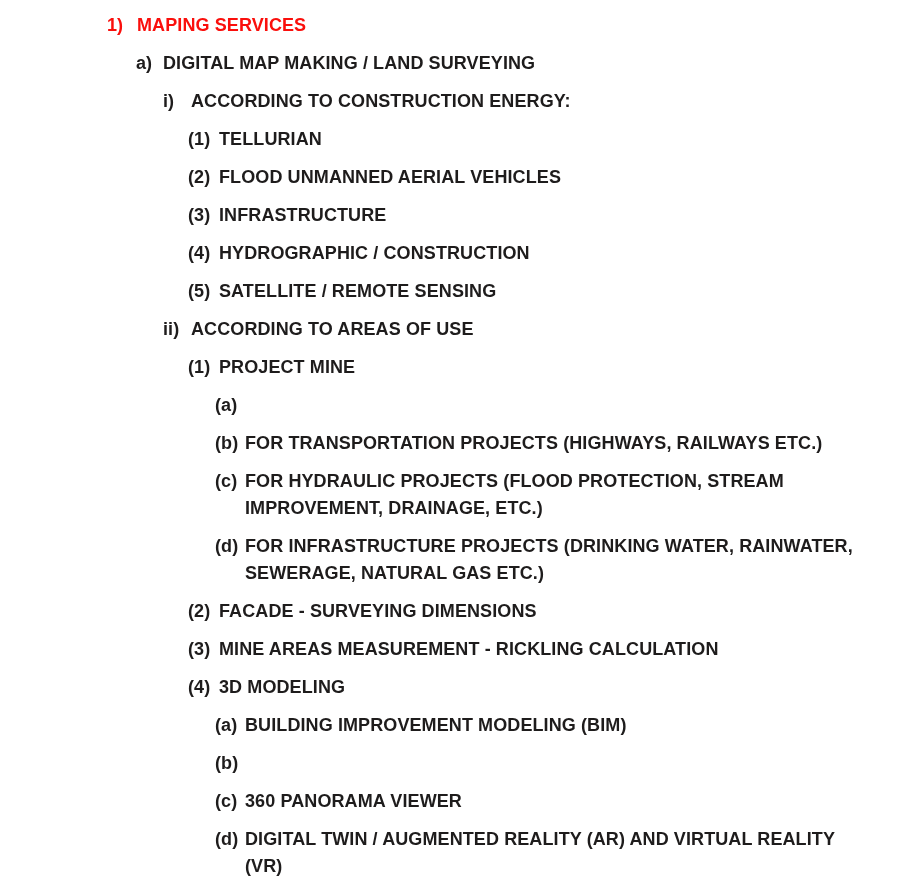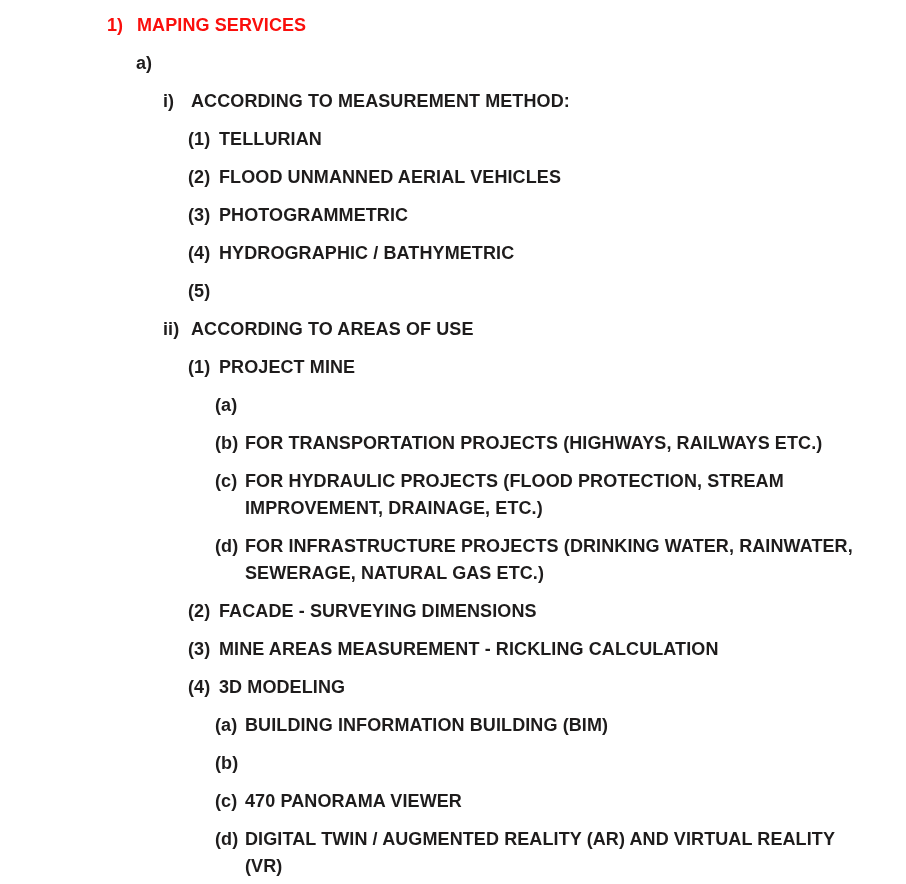--- a/index.html
+++ b/index.html
@@ -50,49 +50,51 @@
 
 <div class="outline">
 
   <div class="row lvl0 red">
     <span class="lbl">1)</span>
     <span class="txt">MAPING SERVICES</span>
   </div>
 
   <div class="row lvl1">
     <span class="lbl">a)</span>
+    <span class="txt">DIGITAL MAP MAKING / LAND SURVEYING</span>
   </div>
 
   <div class="row lvl2">
     <span class="lbl">i)</span>
-    <span class="txt">ACCORDING TO MEASUREMENT METHOD:</span>
+    <span class="txt">ACCORDING TO CONSTRUCTION ENERGY:</span>
   </div>
 
   <div class="row lvl3">
     <span class="lbl">(1)</span>
     <span class="txt">TELLURIAN</span>
   </div>
 
   <div class="row lvl3">
     <span class="lbl">(2)</span>
     <span class="txt">FLOOD UNMANNED AERIAL VEHICLES</span>
   </div>
 
   <div class="row lvl3">
     <span class="lbl">(3)</span>
-    <span class="txt">PHOTOGRAMMETRIC</span>
+    <span class="txt">INFRASTRUCTURE</span>
   </div>
 
   <div class="row lvl3">
     <span class="lbl">(4)</span>
-    <span class="txt">HYDROGRAPHIC / BATHYMETRIC</span>
+    <span class="txt">HYDROGRAPHIC / CONSTRUCTION</span>
   </div>
 
   <div class="row lvl3">
     <span class="lbl">(5)</span>
+    <span class="txt">SATELLITE / REMOTE SENSING</span>
   </div>
 
   <div class="row lvl2">
     <span class="lbl">ii)</span>
     <span class="txt">ACCORDING TO AREAS OF USE</span>
   </div>
 
   <div class="row lvl3">
     <span class="lbl">(1)</span>
     <span class="txt">PROJECT MINE</span>
@@ -129,30 +131,30 @@
     <span class="txt">MINE AREAS MEASUREMENT - RICKLING CALCULATION</span>
   </div>
 
   <div class="row lvl3">
     <span class="lbl">(4)</span>
     <span class="txt">3D MODELING</span>
   </div>
 
   <div class="row lvl4">
     <span class="lbl">(a)</span>
-    <span class="txt">BUILDING INFORMATION BUILDING (BIM)</span>
+    <span class="txt">BUILDING IMPROVEMENT MODELING (BIM)</span>
   </div>
 
   <div class="row lvl4">
     <span class="lbl">(b)</span>
   </div>
 
   <div class="row lvl4">
     <span class="lbl">(c)</span>
-    <span class="txt">470 PANORAMA VIEWER</span>
+    <span class="txt">360 PANORAMA VIEWER</span>
   </div>
 
   <div class="row lvl4">
     <span class="lbl">(d)</span>
     <span class="txt">DIGITAL TWIN / AUGMENTED REALITY (AR) AND VIRTUAL REALITY
 (VR)</span>
   </div>
 
 </div>
 

